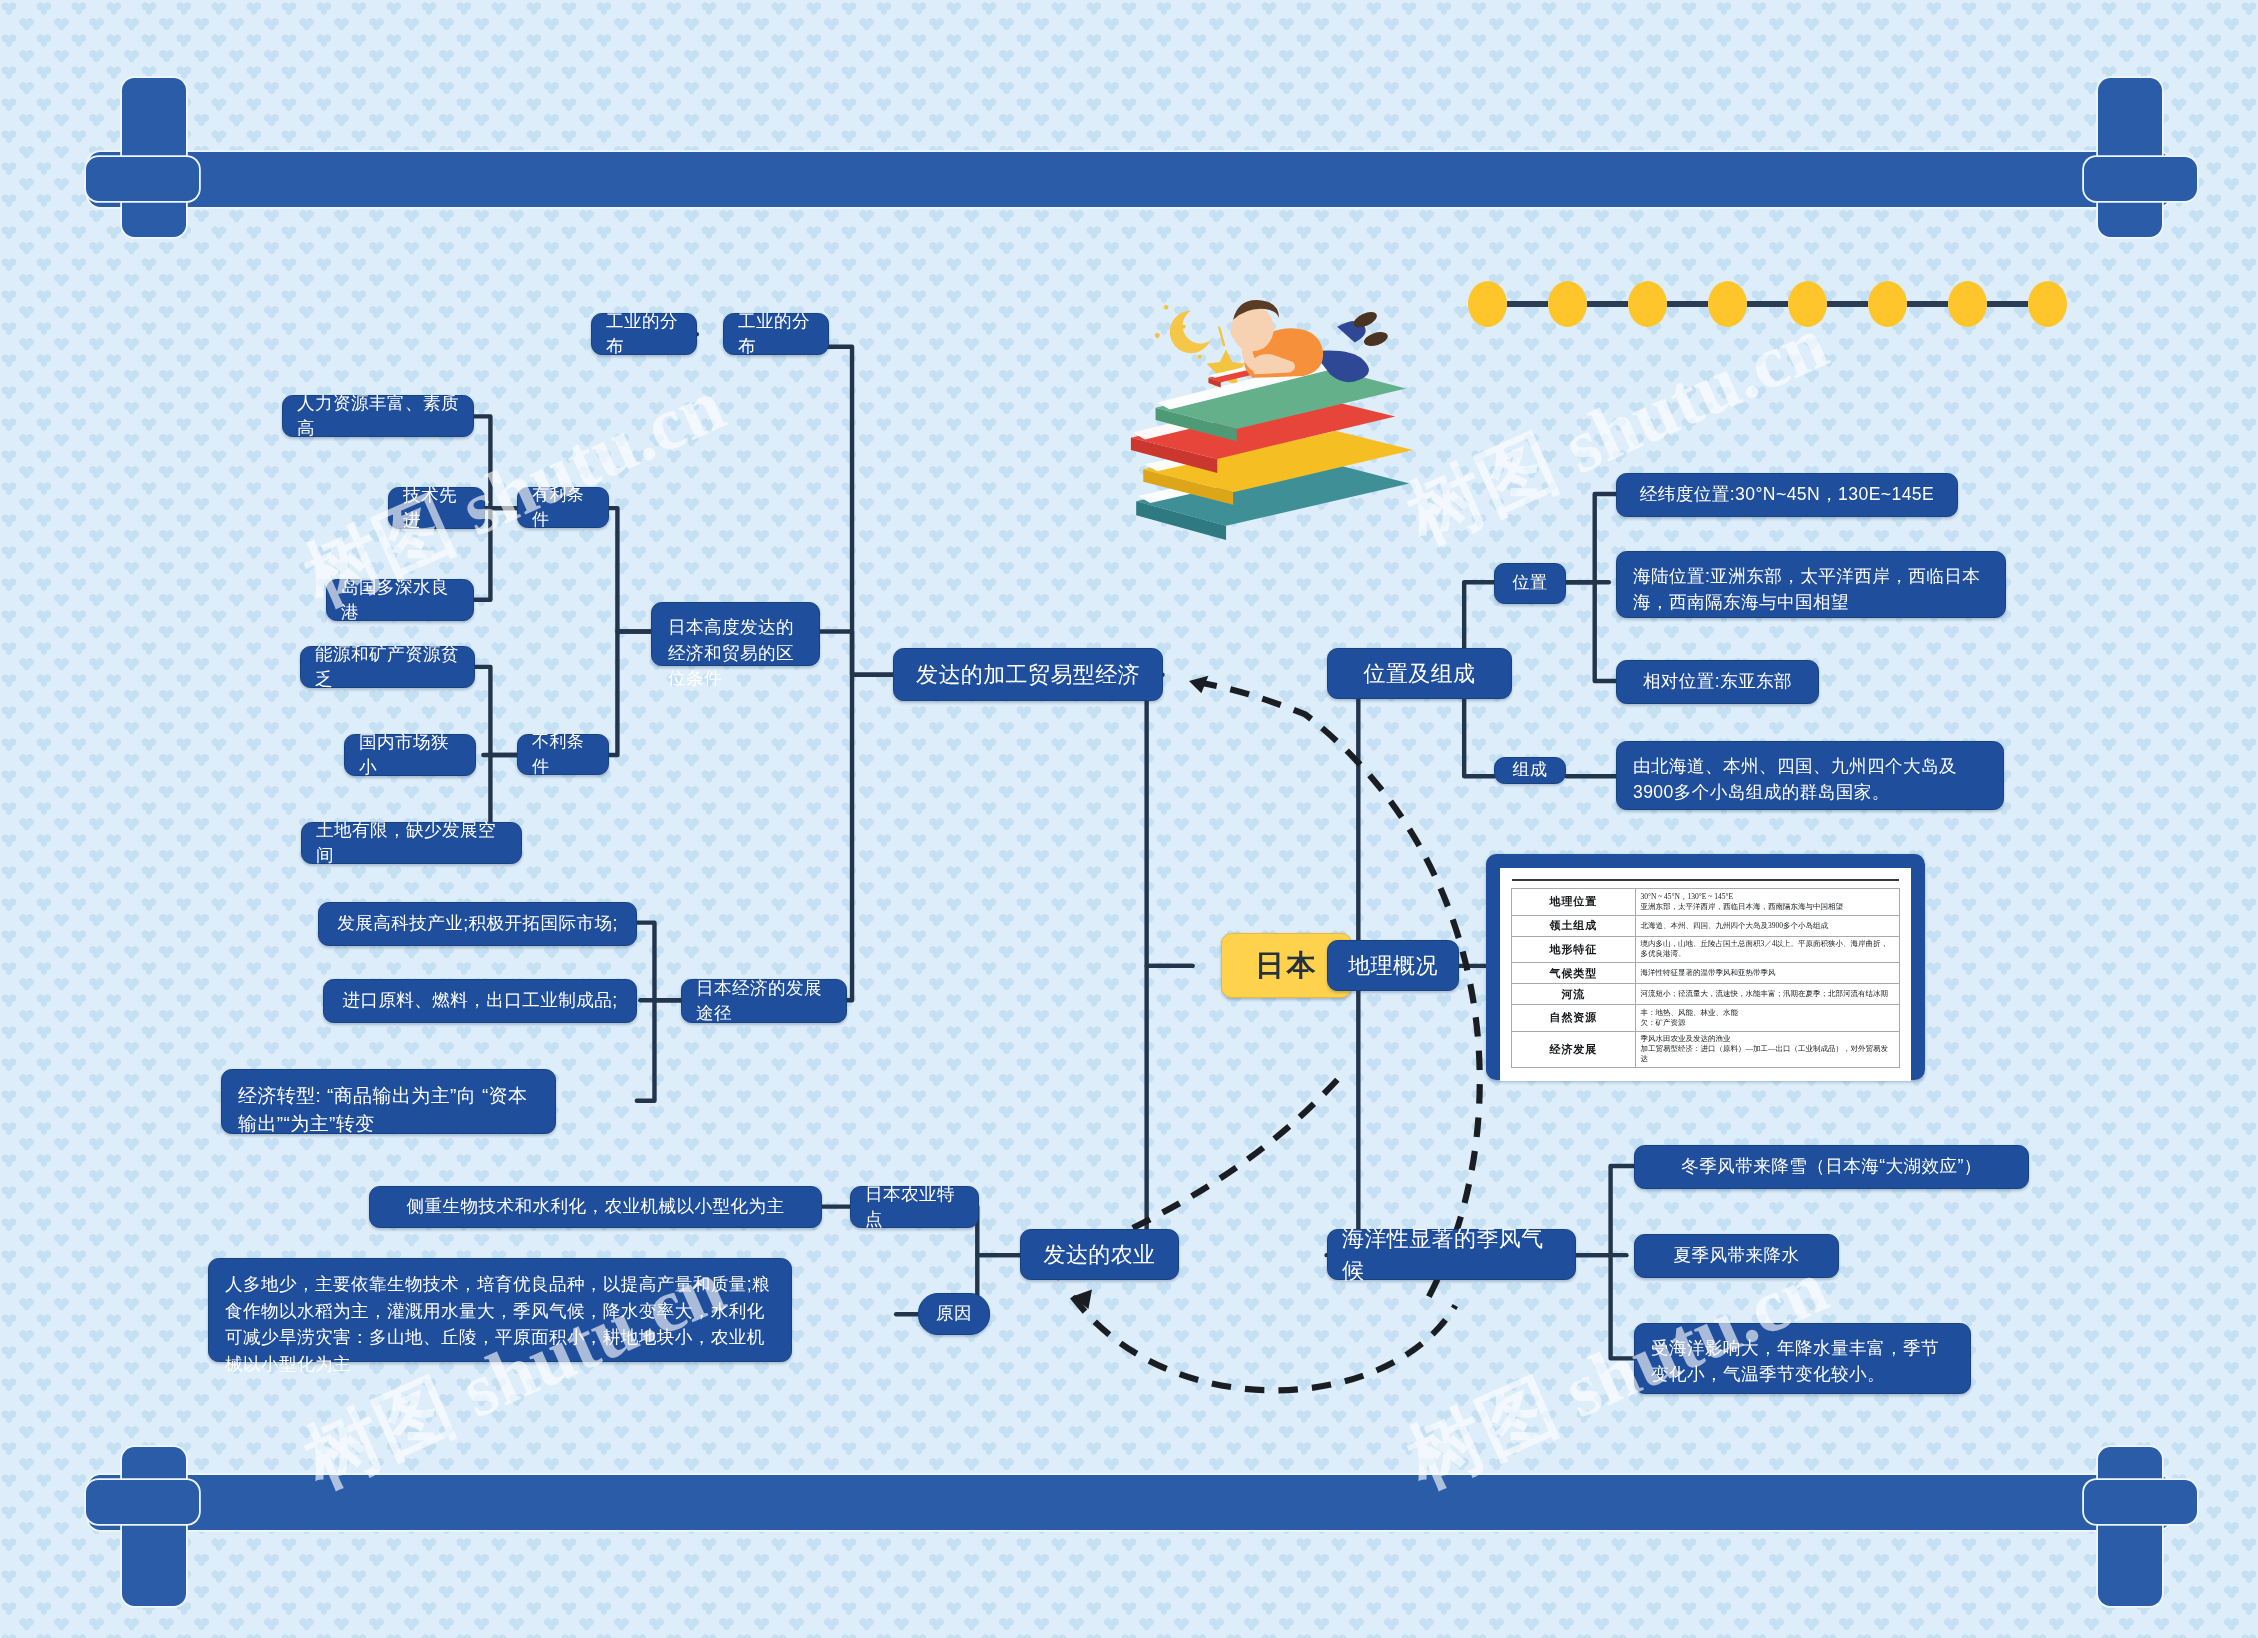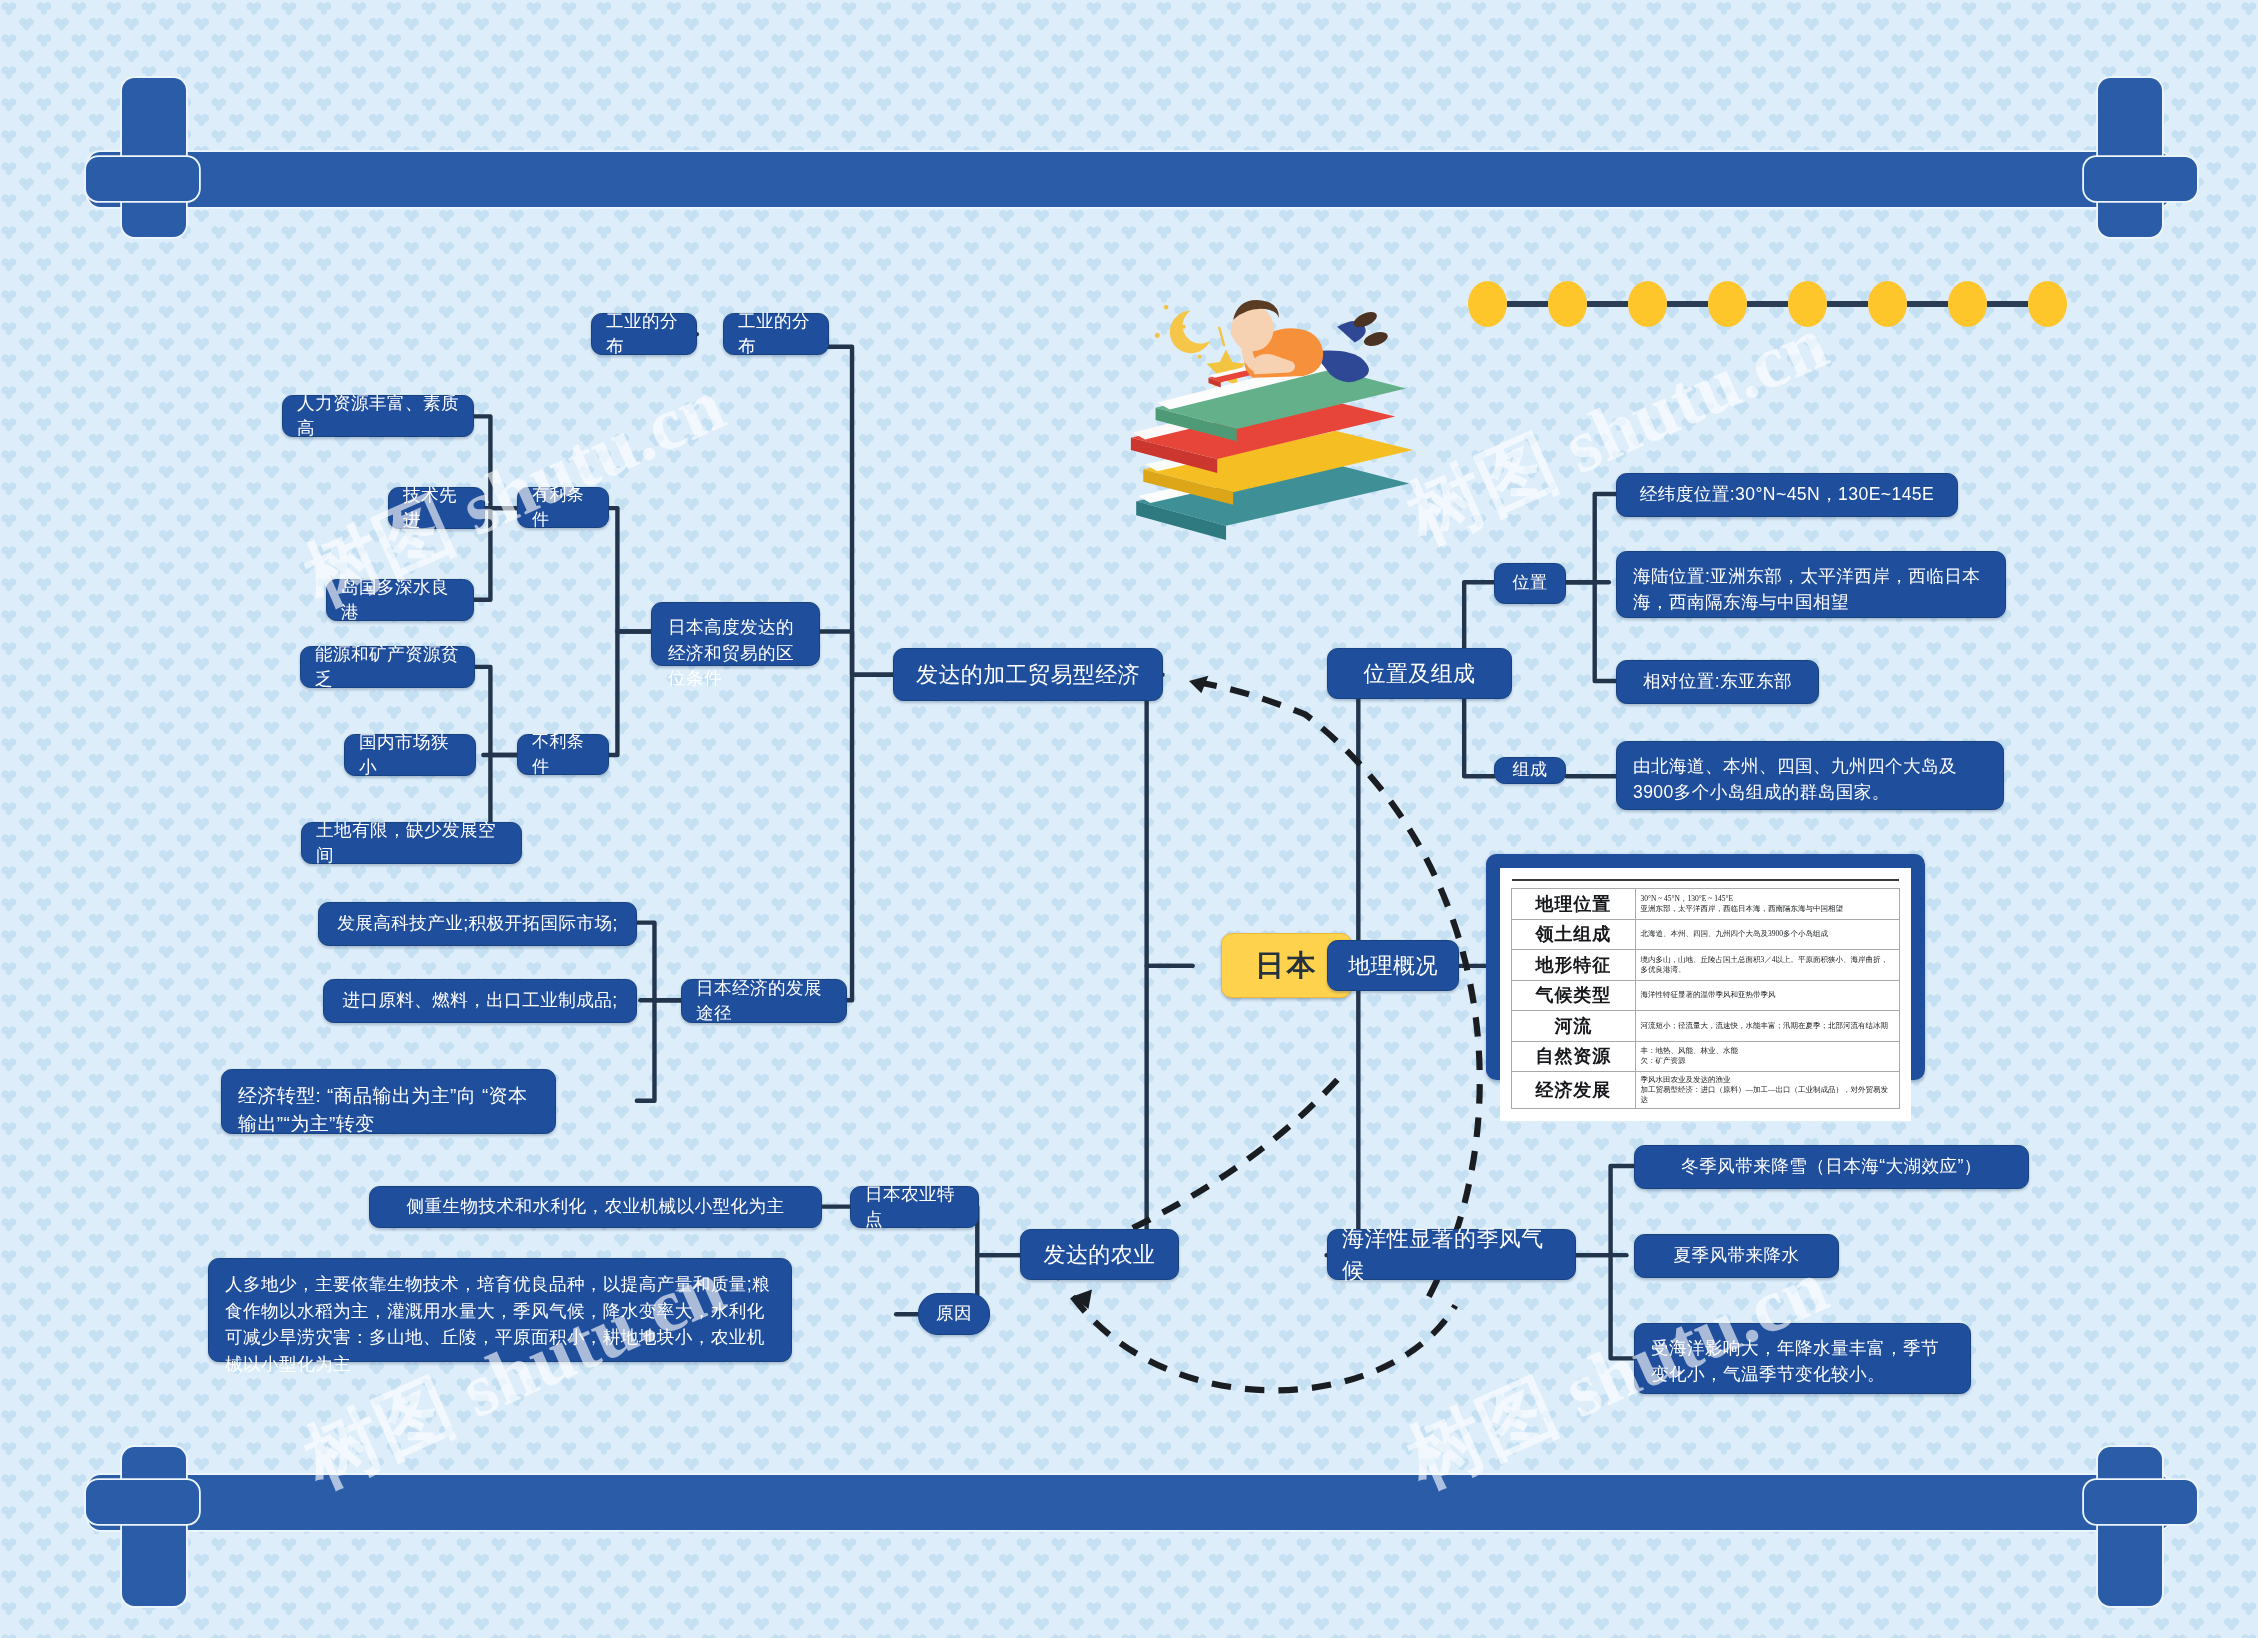--- a/index.html
+++ b/index.html
@@ -63,21 +63,21 @@
     position:absolute; z-index:5;
     background:#1f4e9c; border-radius:10.6px; padding:14px;
     box-shadow:0 1.8px 3.5px rgba(20,50,100,.3);
   }
   .table-inner{ background:#ffffff; padding:8.8px 10.6px 12.4px 10.6px; }
   .table-inner .toprule{ height:2.6px; background:#3a3a3a; margin:1.8px 1.8px 7px 1.8px; }
   table.geo{ border-collapse:collapse; width:100%; table-layout:fixed; }
   table.geo td{ border:0.9px solid #a9a9a9; padding:2.6px 4.4px; vertical-align:middle;
                 color:#16181b; font-size:9.3px; line-height:1.35;
                 font-family:"Liberation Serif","DejaVu Serif",serif; }
-  table.geo td.k{ width:32%; text-align:center; font-size:18px; font-weight:bold;
+  table.geo td.k{ width:32%; text-align:center; font-size:11px; font-weight:bold;
                   letter-spacing:0.9px; }
   table.geo td.v{ font-size:8.4px; }
   .geo-sub{ font-size:7.5px; display:block; }
 
   
   #dots-row{ position:absolute; z-index:4; display:flex; align-items:center; }
   #dots-row .dot{ width:39px; height:46px; border-radius:50%; background:#ffc62b; flex:none; }
   #dots-row .seg{ width:41px; height:6.2px; background:#2b3d55; flex:none; }
 
   

